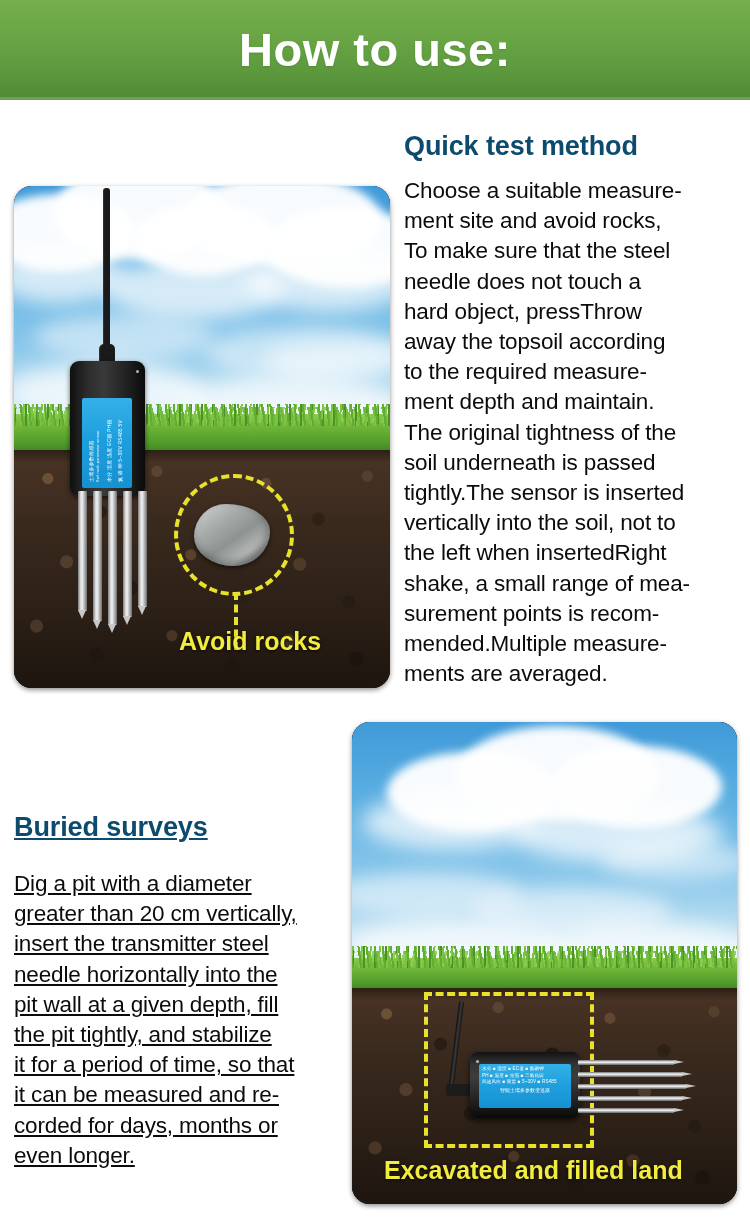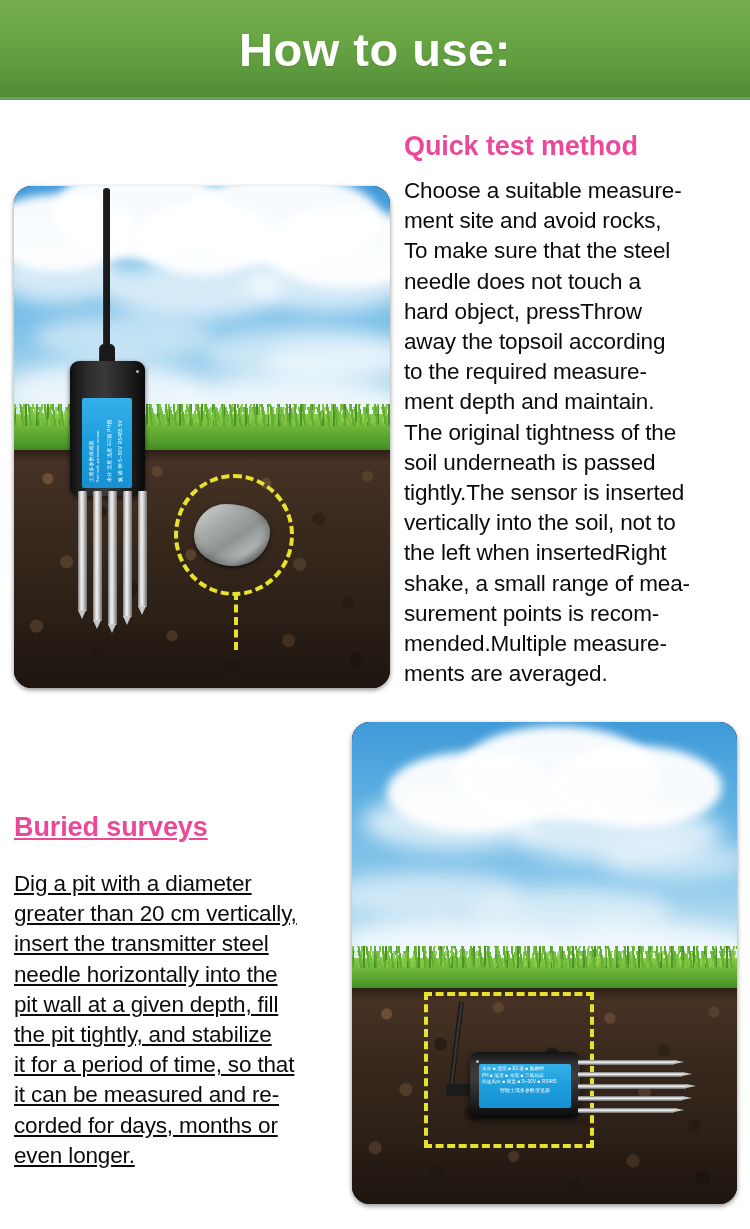--- a/index.html
+++ b/index.html
@@ -251,21 +251,21 @@
     border-radius: 50%;
     background: #cfcfcf;
     opacity: 0.85;
   }
 
   
   .section-heading {
     position: absolute;
     font-size: 27px;
     font-weight: 700;
-    color: #ec4899;
+    color: #0c4a6e;
     letter-spacing: -0.1px;
   }
   .section-body {
     position: absolute;
     font-size: 22.5px;
     line-height: 30.2px;
     color: #0b0b0b;
     white-space: pre-line;
     letter-spacing: -0.15px;
   }
@@ -316,20 +316,21 @@
   </div>
   <div class="needle-v" style="left:64px;  top:305px; width:9px; height:120px;"></div>
   <div class="needle-v" style="left:79px;  top:305px; width:9px; height:130px;"></div>
   <div class="needle-v" style="left:94px;  top:305px; width:9px; height:134px;"></div>
   <div class="needle-v" style="left:109px; top:305px; width:9px; height:126px;"></div>
   <div class="needle-v" style="left:124px; top:305px; width:9px; height:116px;"></div>
 
   <div class="rock" style="left:180px; top:318px; width:76px; height:62px;"></div>
   <div class="dash-circle" style="left:160px; top:288px; width:120px; height:122px;"></div>
   <div class="dash-line-v" style="left:220px; top:406px; height:58px;"></div>
+  <div class="photo-caption" style="left:165px; top:441px;">Avoid rocks</div>
 </div>
 
 <div class="section-heading" style="left:404px; top:131px;">Quick test method</div>
 <div class="section-body" style="left:404px; top:176px; width:340px;">Choose a suitable measure-
 ment site and avoid rocks,
 To make sure that the steel
 needle does not touch a
 hard object, pressThrow
 away the topsoil according
 to the required measure-
@@ -391,13 +392,14 @@
     <div class="label-row-h">PH ■   温度 ■   光照 ■ 二氧化碳</div>
     <div class="label-row-h">风速风向 ■ 雨量 ■ 5~30V ■ RS485</div>
     <div class="label-foot-h">智能土壤多参数变送器</div>
   </div>
   <div class="needle-h" style="left:226px; top:338px; width:96px;"></div>
   <div class="needle-h" style="left:226px; top:350px; width:104px;"></div>
   <div class="needle-h" style="left:226px; top:362px; width:108px;"></div>
   <div class="needle-h" style="left:226px; top:374px; width:104px;"></div>
   <div class="needle-h" style="left:226px; top:386px; width:96px;"></div>
 
+  <div class="photo-caption" style="left:32px; top:434px;">Excavated and filled land</div>
 </div>
 
 </body></html>

